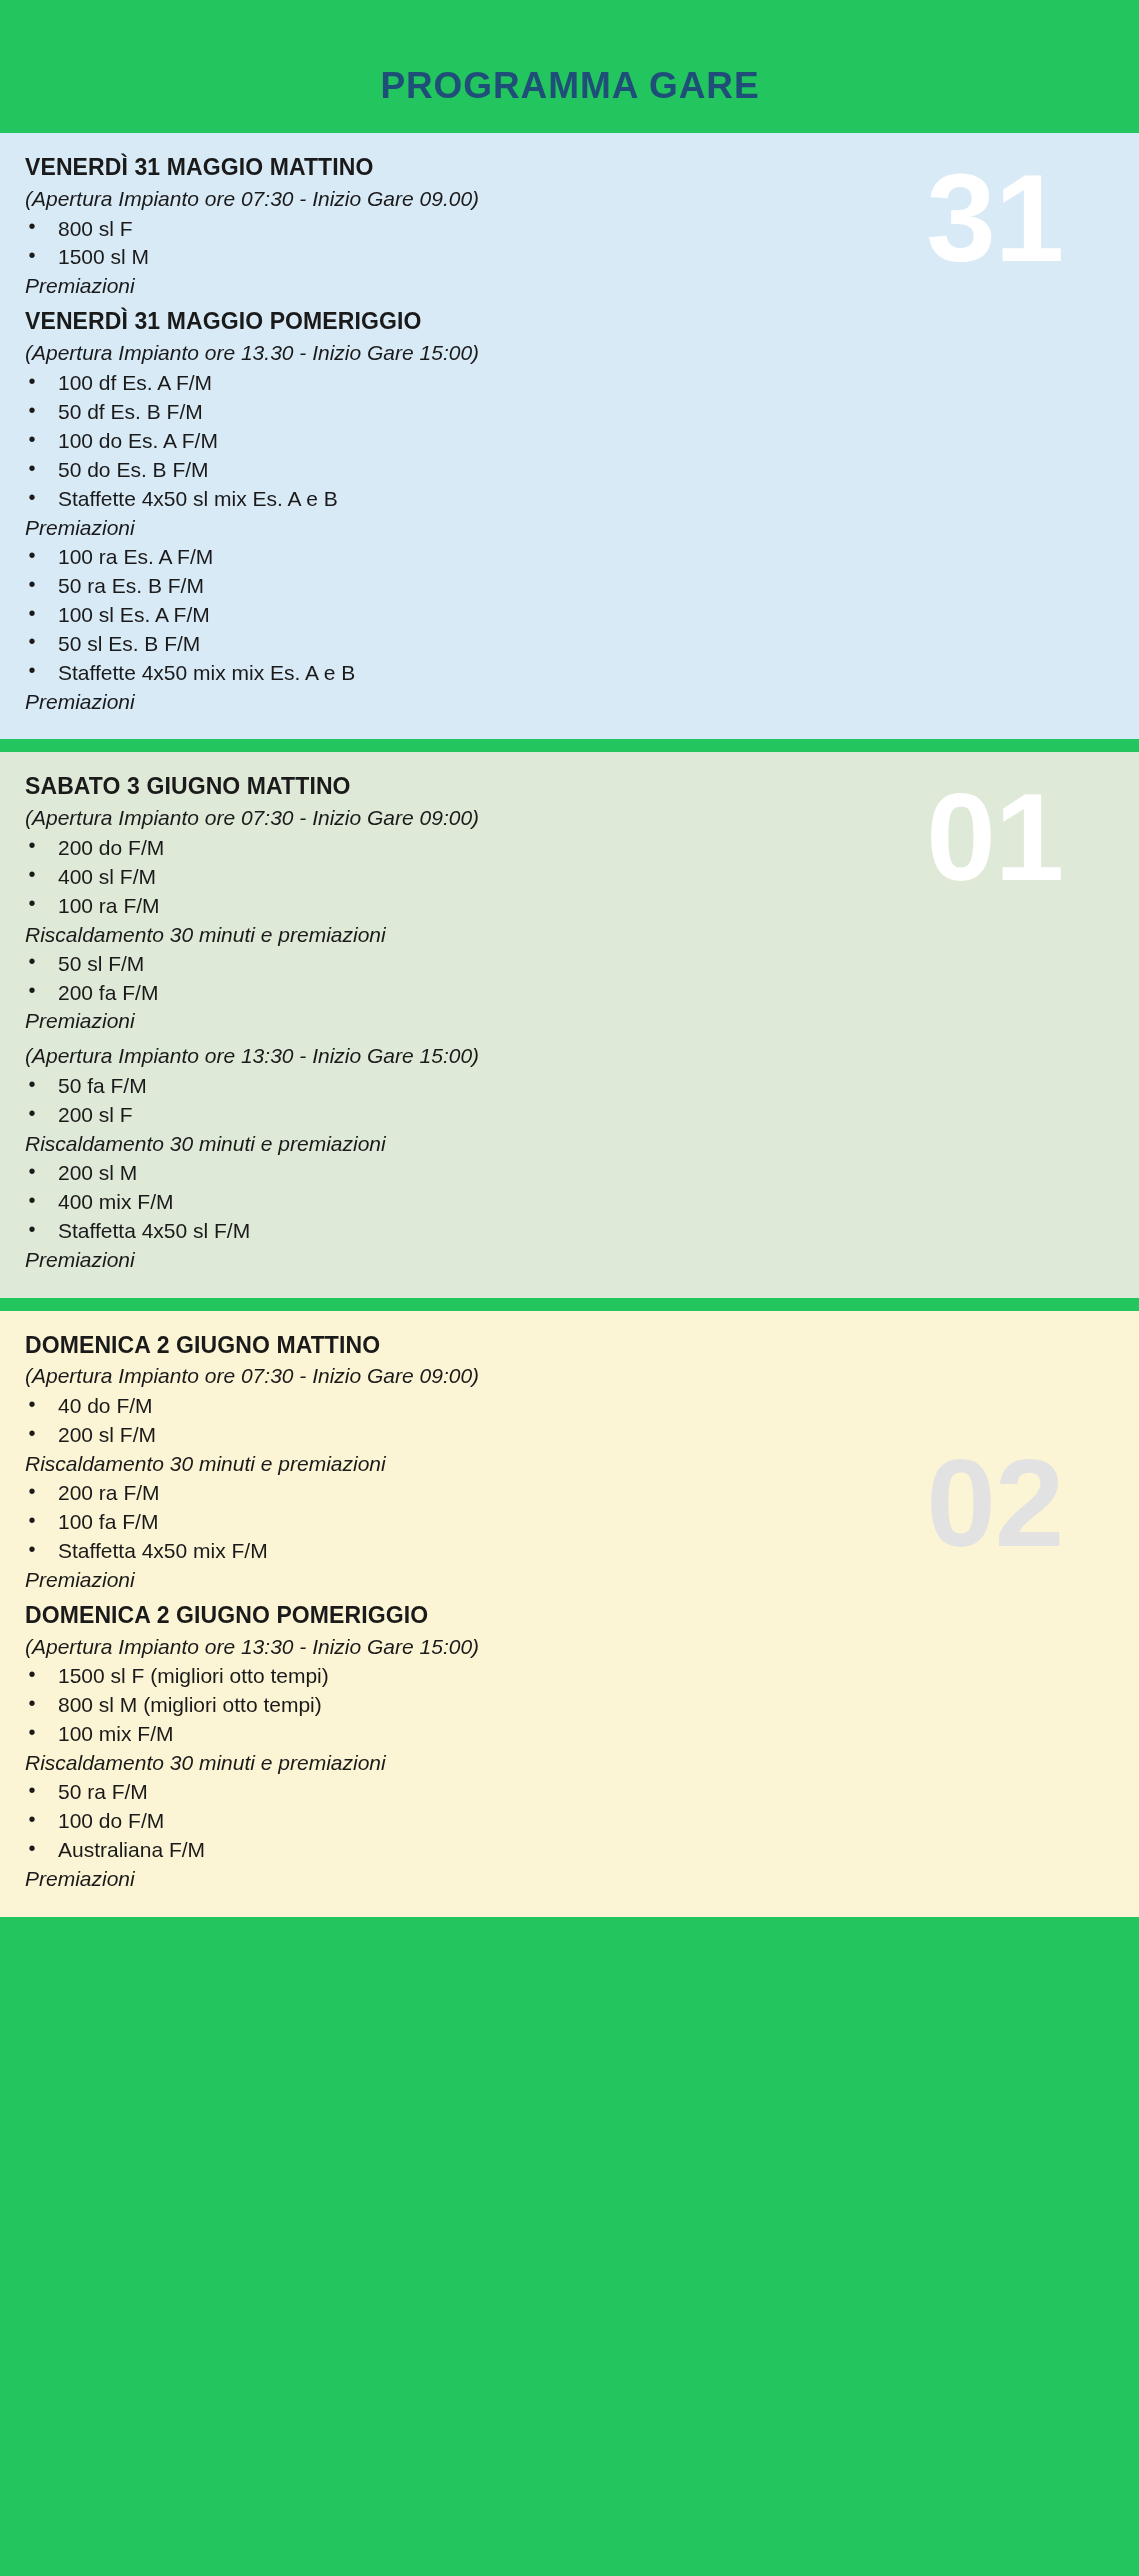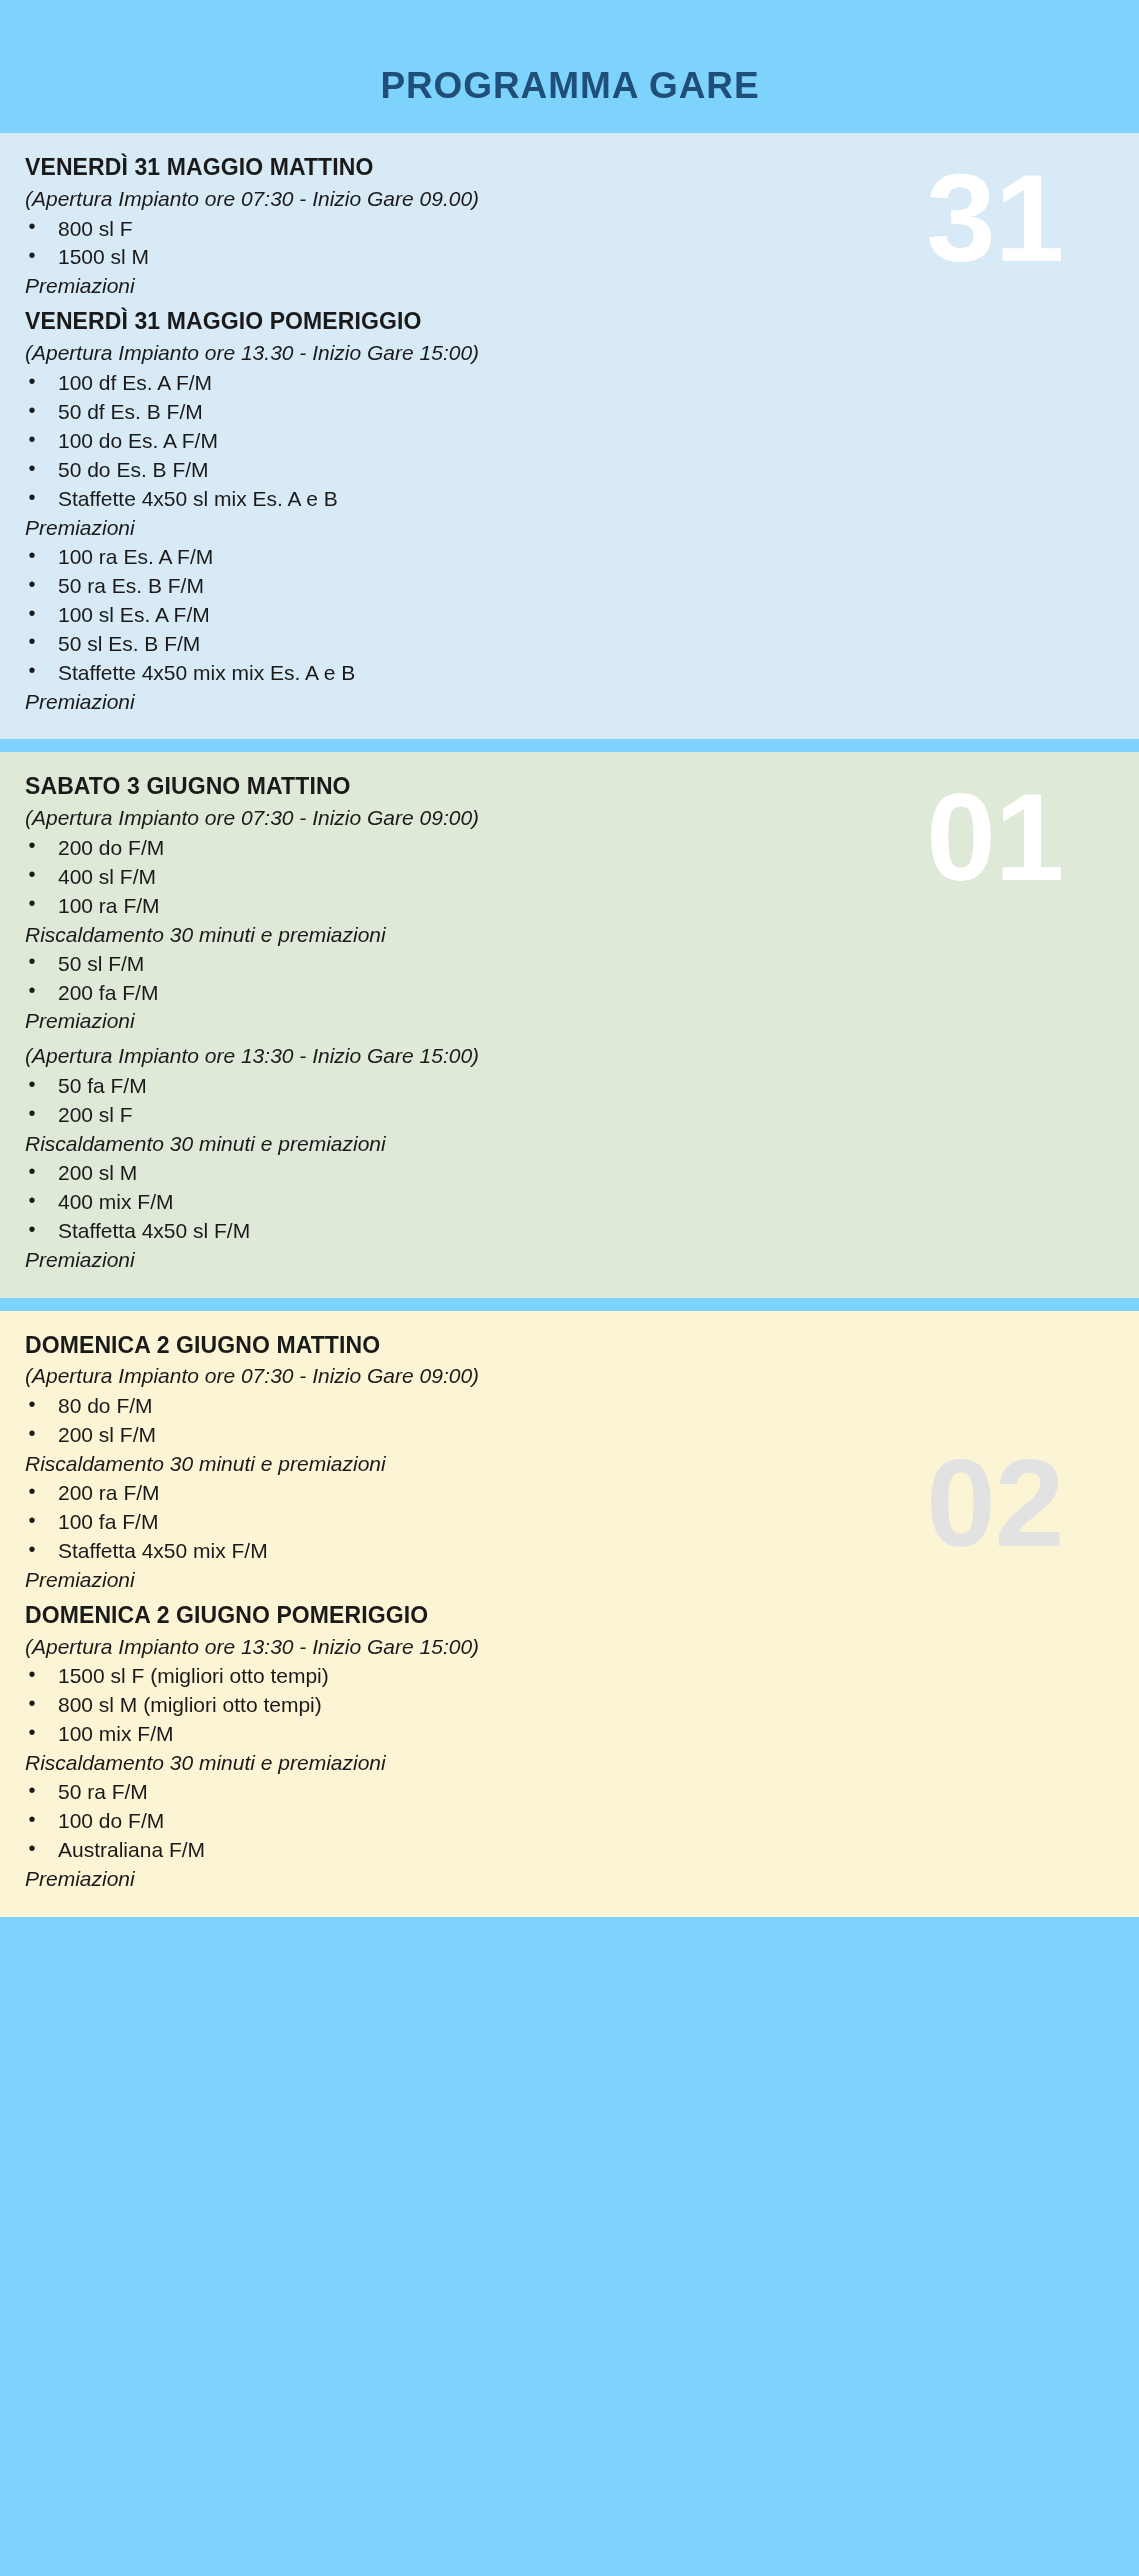--- a/index.html
+++ b/index.html
@@ -12,21 +12,21 @@
     
     min-height: 2576px;
     font-family: "Liberation Sans", sans-serif;
     -webkit-font-smoothing: antialiased;
   }
 
   .page {
     position: relative;
     width: 1140px;
     min-height: 2576px;
-    background: #7dd3fc;
+    background: #22c55e;
     box-sizing: border-box;
   }
 
   
   .title-wrap {
     padding-top: 65px;
     padding-bottom: 26px;
     text-align: center;
   }
   .title {
@@ -196,21 +196,21 @@
           </div>
         </div>
       </div>
       <div class="day-block yellow" style="background: rgb(252, 245, 213);">
         <div class="big-number" style="color: rgb(226, 226, 226);">02</div>
         <div class="content">
           <div class="session">
             <div class="session-title">DOMENICA 2 GIUGNO MATTINO</div>
             <div class="session-note">(Apertura Impianto ore 07:30 - Inizio Gare 09:00)</div>
             <ul class="events">
-              <li><span class="bullet">•</span><span>80 do F/M</span></li>
+              <li><span class="bullet">•</span><span>40 do F/M</span></li>
               <li><span class="bullet">•</span><span>200 sl F/M</span></li>
             </ul>
             <div class="note-italic">Riscaldamento 30 minuti e premiazioni</div>
             <ul class="events">
               <li><span class="bullet">•</span><span>200 ra F/M</span></li>
               <li><span class="bullet">•</span><span>100 fa F/M</span></li>
               <li><span class="bullet">•</span><span>Staffetta 4x50 mix F/M</span></li>
             </ul>
             <div class="note-italic">Premiazioni</div>
           </div>

